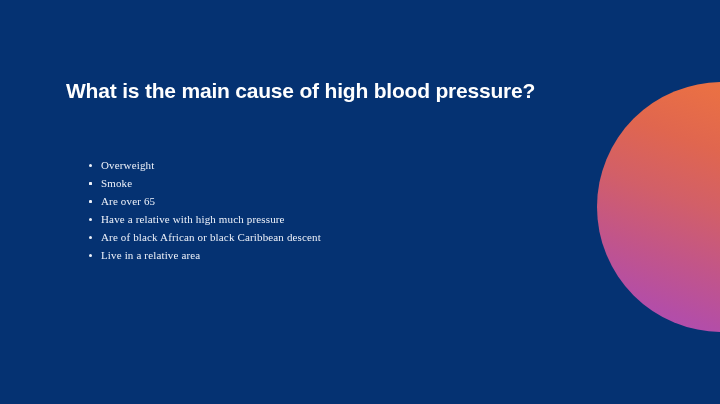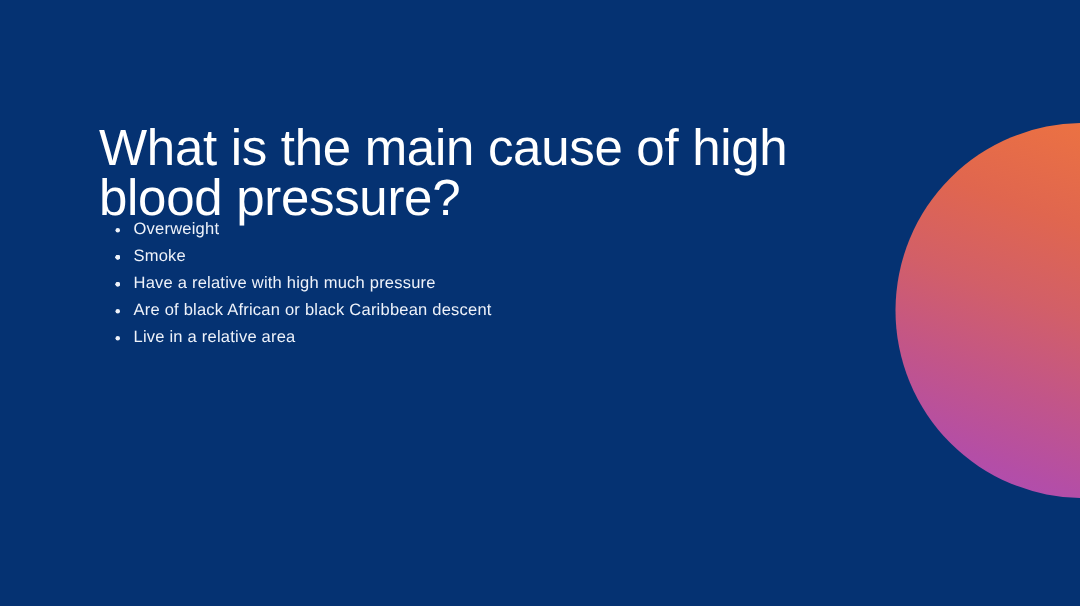--- a/index.html
+++ b/index.html
@@ -36,36 +36,37 @@
     pointer-events: none;
   }
 
   
   #title {
     position: absolute;
     left: 66px;
     top: 60px;
     width: 520px;
     color: #ffffff;
-    font-size: 34px;
-    font-weight: normal;
+    font-size: 21px;
+    font-weight: bold;
     line-height: 33px;
     letter-spacing: -0.2px;
     white-space: pre-line;
   }
 
   
   #bullets {
     position: absolute;
     left: 74px;
     top: 144px;
     width: 520px;
-    margin: 0;
+    margin: 12px;
     padding: 0;
     list-style: none;
+    font-family: Liberation Serif, serif;
   }
   #bullets li {
     position: relative;
     padding-left: 15px;
     color: #eef2fa;
     font-size: 11px;
     line-height: 18.1px;
     letter-spacing: 0.15px;
     white-space: nowrap;
   }
@@ -87,18 +88,19 @@
   <div id="deco-circle"></div>
 
   <h1 id="title">What is the main cause of high blood pressure?</h1>
 
   <ul id="bullets">
     <li><span class="bullet-dot"></span><span>Overweight</span></li>
     <li><span class="bullet-dot"></span></li>
     <li><span class="bullet-dot"></span></li>
     <li><span class="bullet-dot"></span><span>Smoke</span></li>
     <li><span class="bullet-dot"></span></li>
+    <li><span class="bullet-dot"></span><span>Are over 65</span></li>
     <li><span class="bullet-dot"></span><span>Have a relative with high much pressure</span></li>
     <li><span class="bullet-dot"></span><span>Are of black African or black Caribbean descent</span></li>
     <li><span class="bullet-dot"></span><span>Live in a relative area</span></li>
   </ul>
 
 </div>
 
 </body></html>

